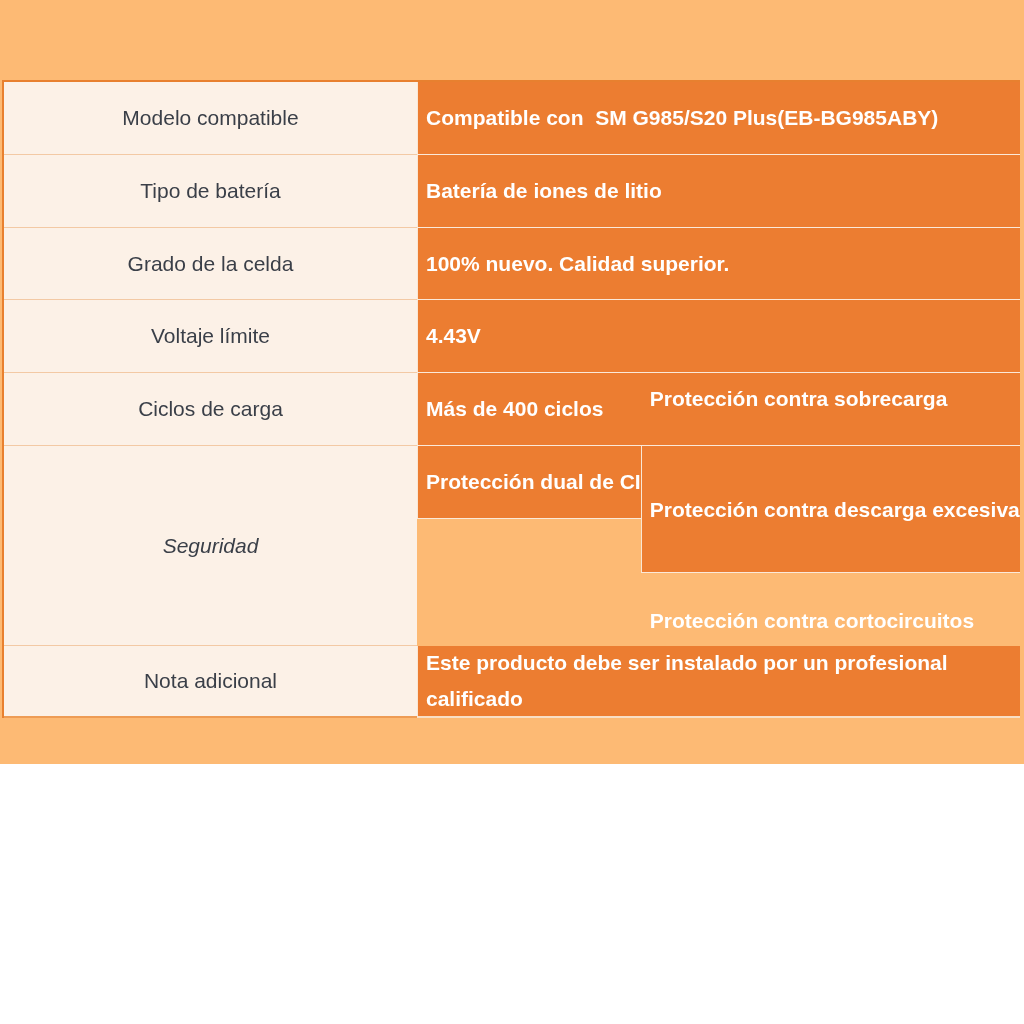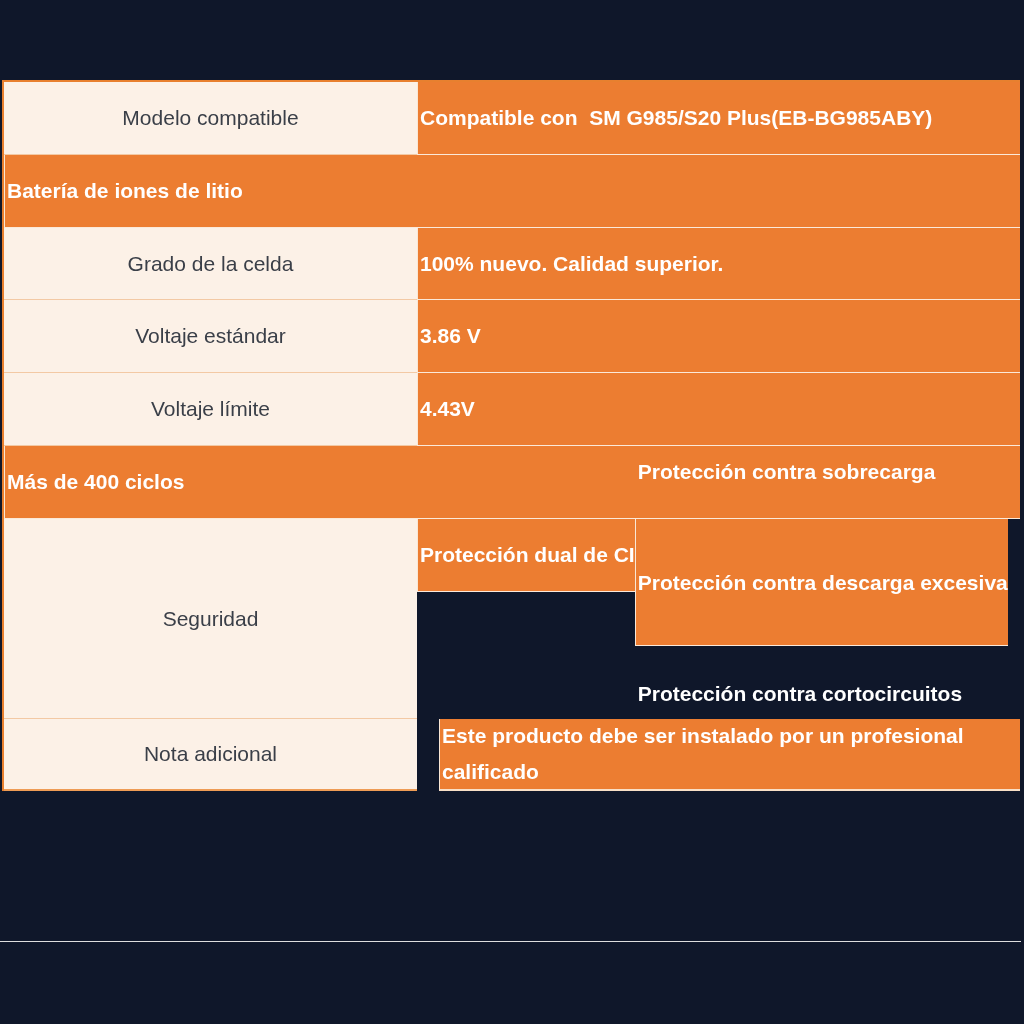--- a/index.html
+++ b/index.html
@@ -4,22 +4,22 @@
 <style>
   html, body {
     margin: 0;
     padding: 0;
     background: #ffffff;
     font-family: "Liberation Sans", sans-serif;
   }
   .canvas {
     position: relative;
     width: 1024px;
-    height: 1024px;
-    background: #0f172a;
+    height: 764px;
+    background: #fdba74;
     overflow: hidden;
   }
   .spec-table {
     position: absolute;
     left: 2px;
     top: 80px;
     width: 1018px;
     border-top: 2px solid #E8802F;
     border-left: 2px solid #E8802F;
     box-sizing: border-box;
@@ -47,35 +47,35 @@
     background: #EC7D31;
     border-bottom: 1px solid #FBE9D9;
     border-left: 1px solid #F9E7D5;
     box-sizing: border-box;
     display: flex;
     align-items: center;
     color: #ffffff;
     font-weight: bold;
     font-size: 21px;
     line-height: 28px;
-    padding-left: 2px;
+    padding-left: 8px;
     white-space: pre-wrap;
   }
   .value-stack {
     flex: 1 1 auto;
     display: flex;
     flex-direction: row;
   }
   .value-stack .cell-value { flex: 0 0 auto; }
   .h73  { height: 73px; }
   .h72  { height: 72px; }
-  .h200 { height: 200px; }
+  .h200 { height: 200px; font-style: italic; }
   .h127 { height: 127px; justify-content: center; }
   .multiline { line-height: 37px; }
-  .wrap2 { line-height: 36px; padding-right: 6px; margin-left: 22px; }
+  .wrap2 { line-height: 36px; padding-right: 6px; }
   .row-last .cell-label { border-bottom: 2px solid #EE9C55; }
   .row-last .cell-value { border-bottom: 2px solid #F8DFC6; }
   .bottom-shadow-line {
     position: absolute;
     left: 0;
     top: 941px;
     width: 1021px;
     height: 1px;
     background: #DEDEDE;
   }
@@ -86,40 +86,38 @@
 <div class="canvas">
 
   <div class="spec-table">
 
     <div class="row">
       <div class="cell-label h73">Modelo compatible</div>
       <div class="cell-value h73">Compatible con  SM G985/S20 Plus(EB-BG985ABY)</div>
     </div>
 
     <div class="row">
+      <div class="cell-label h73">Tipo de batería</div>
       <div class="cell-value h73">Batería de iones de litio</div>
     </div>
 
     <div class="row">
       <div class="cell-label h72">Grado de la celda</div>
       <div class="cell-value h72">100% nuevo. Calidad superior.</div>
     </div>
 
 
-    <div class="row">
-      <div class="cell-label h73">Voltaje estándar</div>
-      <div class="cell-value h73">3.86 V</div>
-    </div>
 
     <div class="row">
       <div class="cell-label h73">Voltaje límite</div>
       <div class="cell-value h73">4.43V</div>
     </div>
 
     <div class="row">
+      <div class="cell-label h73">Ciclos de carga</div>
       <div class="cell-value h73">Más de 400 ciclos</div>
     </div>
 
     <div class="row">
       <div class="cell-label h200">Seguridad</div>
       <div class="value-stack">
         <div class="cell-value h73">Protección dual de CI</div>
         <div class="cell-value h127 multiline">
           <div>
             <div>Protección contra sobrecarga</div>

